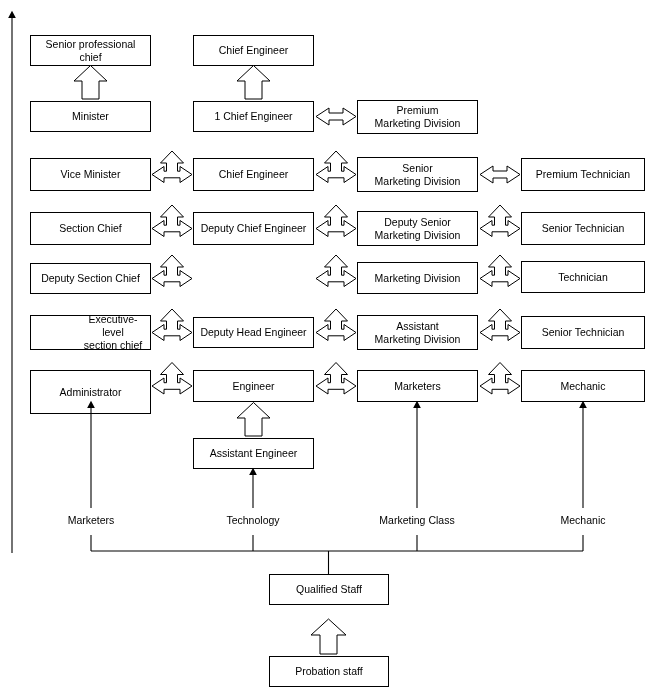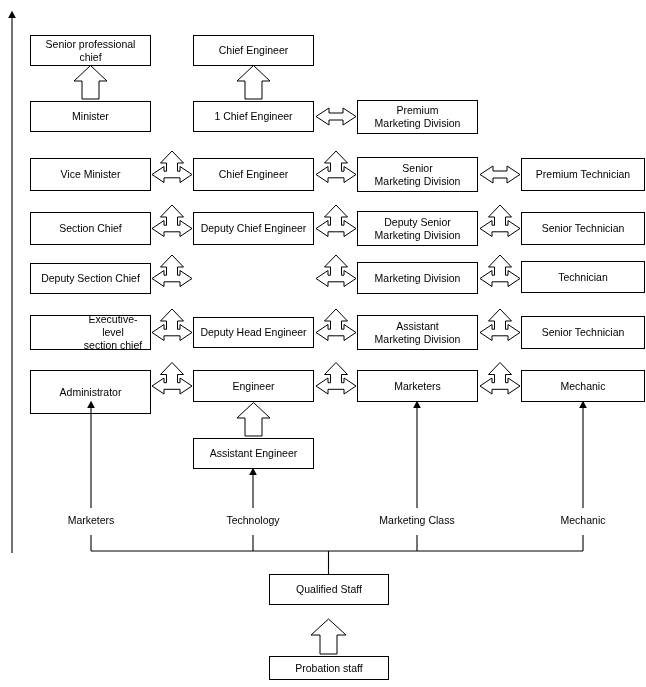--- a/index.html
+++ b/index.html
@@ -73,21 +73,21 @@
   <div class="box" style="left:521px;top:316px;width:124px;height:33px;">Senior Technician</div>
 
   <div class="box" style="left:30px;top:370px;width:121px;height:44px;">Administrator</div>
   <div class="box" style="left:193px;top:370px;width:121px;height:32px;">Engineer</div>
   <div class="box" style="left:357px;top:370px;width:121px;height:32px;">Marketers</div>
   <div class="box" style="left:521px;top:370px;width:124px;height:32px;">Mechanic</div>
 
   <div class="box" style="left:193px;top:438px;width:121px;height:31px;">Assistant Engineer</div>
 
   <div class="box" style="left:269px;top:574px;width:120px;height:31px;">Qualified Staff</div>
-  <div class="box" style="left:269px;top:656px;width:120px;height:24px;">Probation staff</div>
+  <div class="box" style="left:269px;top:656px;width:120px;height:31px;">Probation staff</div>
 
   <div class="collabel" style="left:91px;top:514px;">Marketers</div>
   <div class="collabel" style="left:253px;top:514px;">Technology</div>
   <div class="collabel" style="left:417px;top:514px;">Marketing Class</div>
   <div class="collabel" style="left:583px;top:514px;">Mechanic</div>
 
   <svg class="ov" viewBox="0 0 646 687">
     <defs>
 
       <marker id="ahead" markerWidth="9" markerHeight="9" refX="4.2" refY="4.5" orient="auto">

